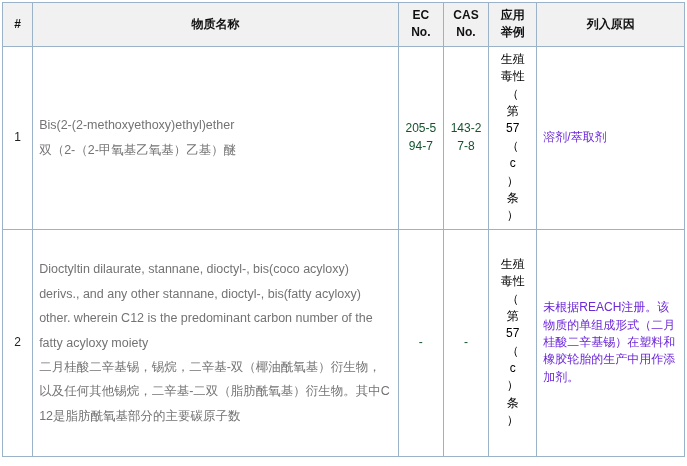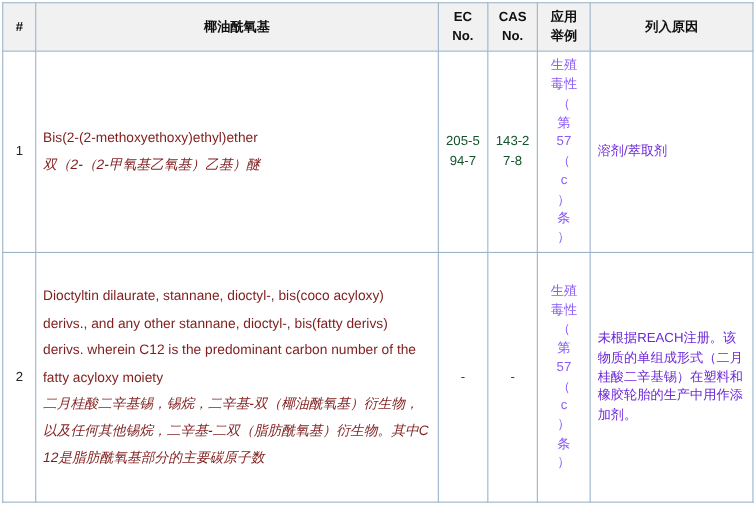--- a/index.html
+++ b/index.html
@@ -50,46 +50,45 @@
   col.c-use { width: 147px; }
 
   td.idx {
     text-align: center;
     font-size: 12px;
     color: #222;
   }
   td.name {
     text-align: left;
     padding: 10px 10px 10px 12px;
-    color: #7f1d1d;
+    color: #737373;
   }
   td.name .latin {
     display: block;
     font-size: 12.5px;
     line-height: 1.95;
     word-break: break-word;
   }
   td.name .cn {
     display: block;
     font-size: 12.5px;
     line-height: 1.95;
     word-break: break-all;
-    font-style: italic;
   }
   td.ec, td.cas {
     text-align: center;
     font-size: 12px;
     color: #14532d;
     word-break: break-all;
     line-height: 1.7;
   }
   td.reason {
     text-align: center;
     font-size: 12px;
-    color: #8b5cf6;
+    color: #000000;
     line-height: 1.75;
     padding: 4px 2px;
   }
   td.reason span { display: block; }
   td.use {
     text-align: left;
     font-size: 12px;
     color: #6d28d9;
     line-height: 1.9;
     padding: 8px 8px;
@@ -107,21 +106,21 @@
       <col class="c-idx">
       <col class="c-name">
       <col class="c-ec">
       <col class="c-cas">
       <col class="c-reason">
       <col class="c-use">
     </colgroup>
     <thead>
       <tr>
         <th>#</th>
-        <th>椰油酰氧基</th>
+        <th>物质名称</th>
         <th>EC No.</th>
         <th>CAS No.</th>
         <th>应用举例</th>
         <th>列入原因</th>
       </tr>
     </thead>
     <tbody>
       <tr class="row-1">
         <td class="idx">1</td>
         <td class="name">
@@ -140,21 +139,21 @@
           <span>c</span>
           <span>）</span>
           <span>条</span>
           <span>）</span>
         </td>
         <td class="use">溶剂/萃取剂</td>
       </tr>
       <tr class="row-2">
         <td class="idx">2</td>
         <td class="name">
-          <span class="latin">Dioctyltin dilaurate, stannane, dioctyl-, bis(coco acyloxy) derivs., and any other stannane, dioctyl-, bis(fatty derivs) derivs. wherein C12 is the predominant carbon number of the fatty acyloxy moiety</span>
+          <span class="latin">Dioctyltin dilaurate, stannane, dioctyl-, bis(coco acyloxy) derivs., and any other stannane, dioctyl-, bis(fatty acyloxy) other. wherein C12 is the predominant carbon number of the fatty acyloxy moiety</span>
           <span class="cn">二月桂酸二辛基锡，锡烷，二辛基-双（椰油酰氧基）衍生物，以及任何其他锡烷，二辛基-二双（脂肪酰氧基）衍生物。其中C12是脂肪酰氧基部分的主要碳原子数</span>
         </td>
         <td class="ec">-</td>
         <td class="cas">-</td>
         <td class="reason">
           <span>生殖</span>
           <span>毒性</span>
           <span>（</span>
           <span>第</span>
           <span>57</span>

